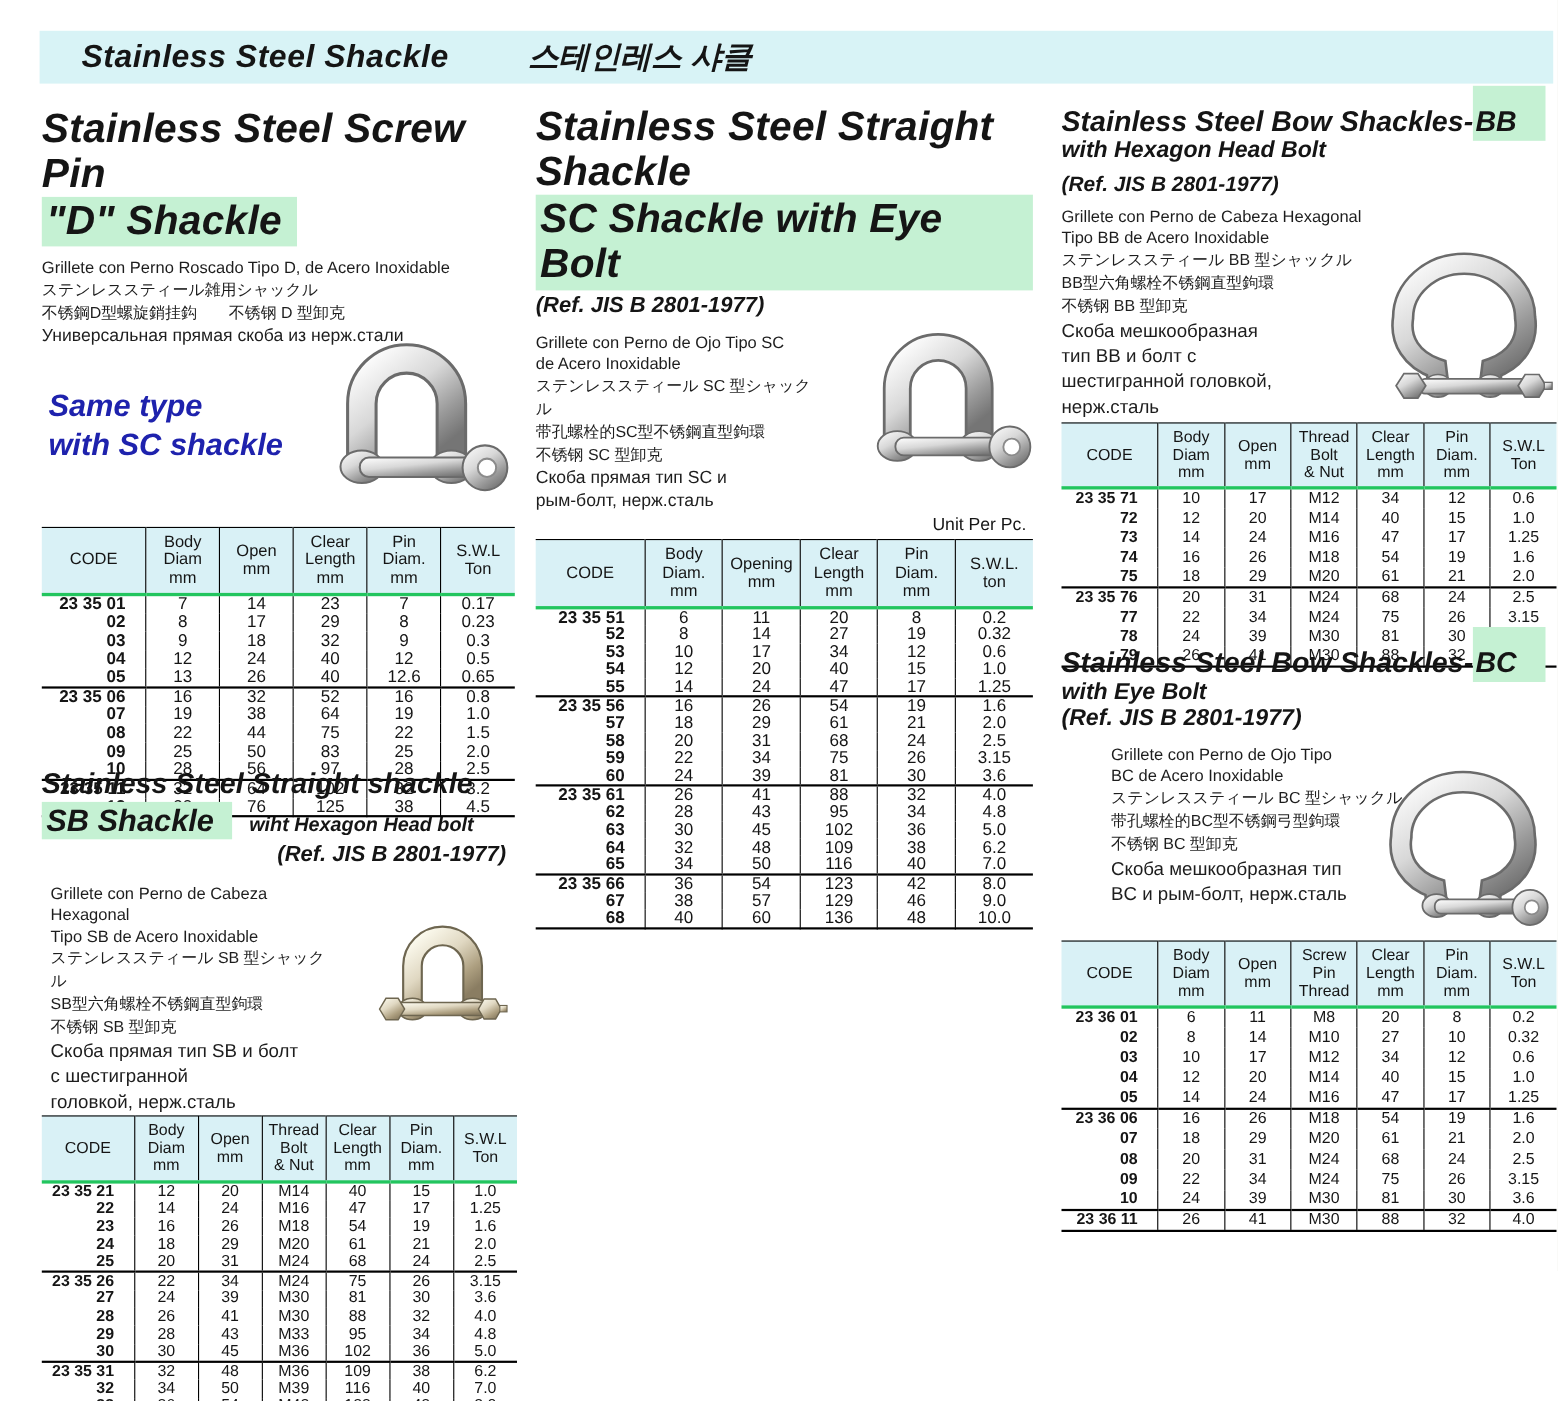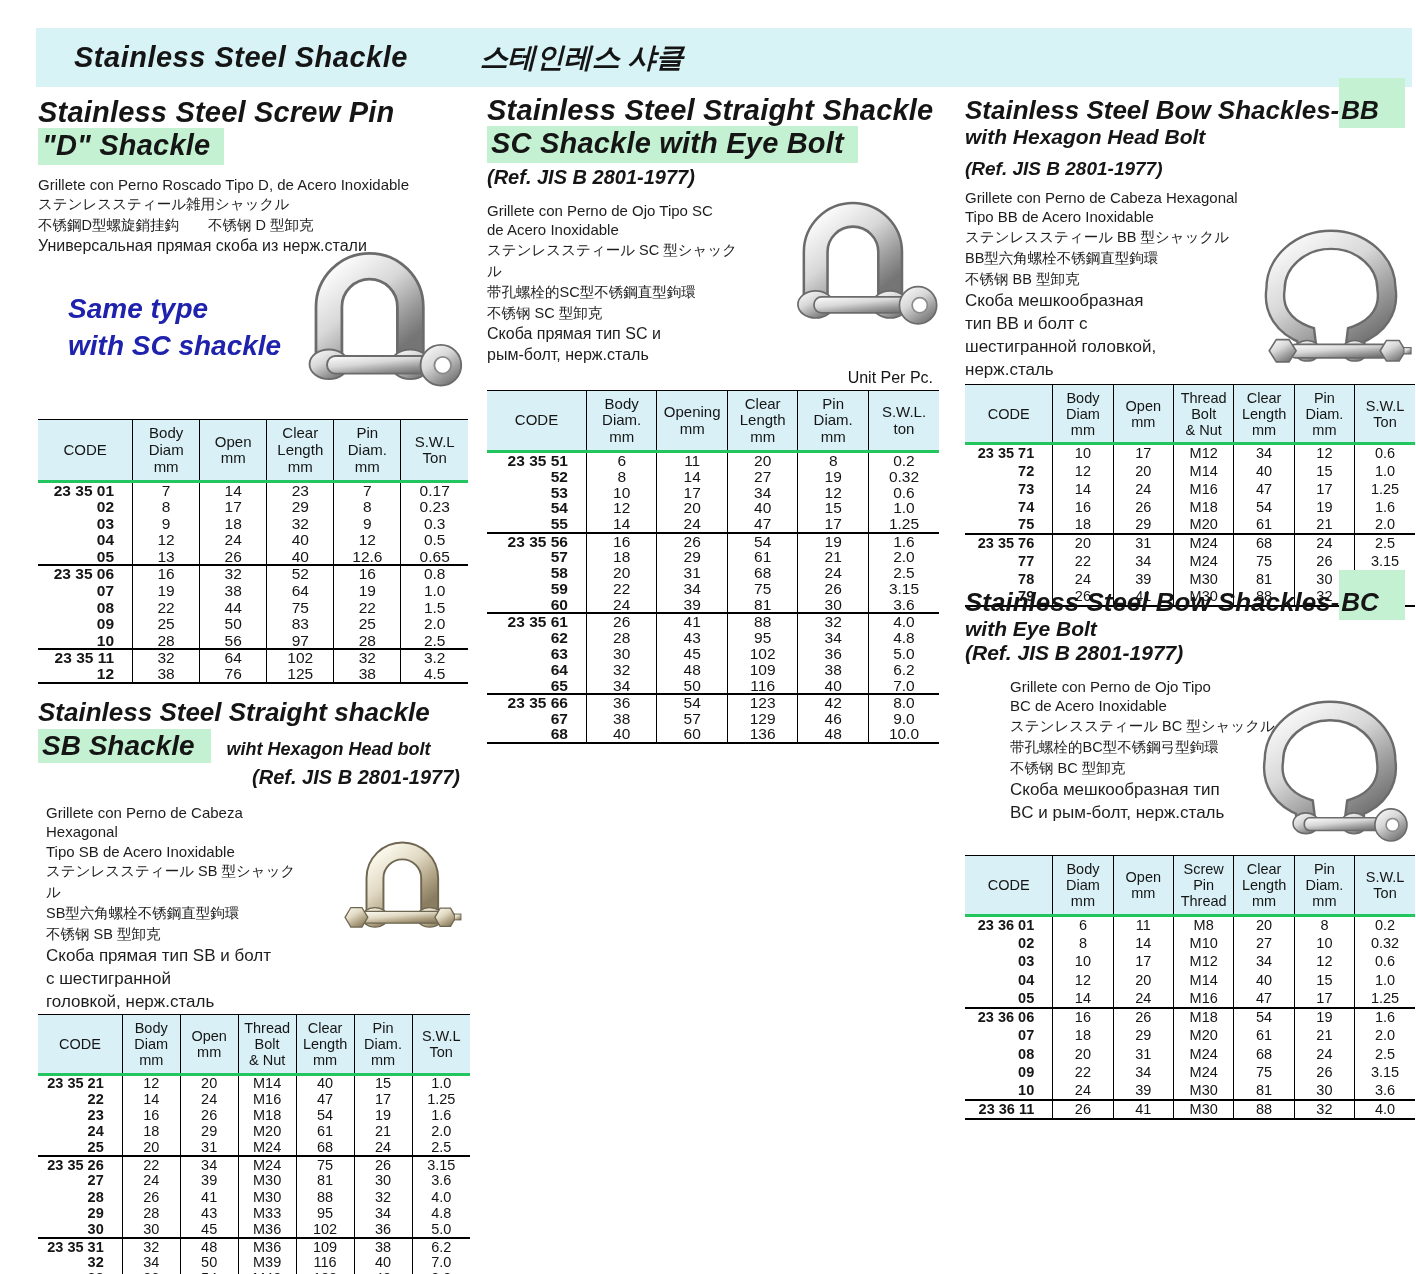--- a/index.html
+++ b/index.html
@@ -8,51 +8,51 @@
     --thbg:#d9f1f6;
     --note-blue:#1e22ad;
   }
   *{margin:0;padding:0;box-sizing:border-box;}
   html,body{background:#f5f5f3;}
   #page{position:relative;width:1416px;height:1274px;background:#ffffff;overflow:hidden;
         font-family:"Liberation Sans","DejaVu Sans",sans-serif;color:#151515;}
   .pl{white-space:pre-line;}
 
   
-  #banner{position:absolute;left:36px;top:28px;width:1376px;height:59px;background:var(--banner-bg);
+  #banner{position:absolute;left:36px;top:28px;width:1376px;height:48px;background:var(--banner-bg);
           display:flex;align-items:center;}
   #banner .en{font-size:29px;font-weight:bold;font-style:italic;margin-left:38px;letter-spacing:.5px;}
   #banner .kr{font-size:28px;font-weight:bold;font-style:italic;margin-left:72px;}
 
   
   .sec{position:absolute;}
   #sec-d {left:38px;top:96px;width:430px;}
   #sec-sc{left:487px;top:94px;width:452px;}
   #sec-bb{left:965px;top:96px;width:450px;}
   #sec-bc{left:965px;top:588px;width:450px;}
   #sec-sb{left:38px;top:698px;width:432px;}
 
-  .t-big{font-size:29px;font-weight:bold;font-style:italic;line-height:1.12;letter-spacing:.2px;}
+  .t-big{font-size:37px;font-weight:bold;font-style:italic;line-height:1.12;letter-spacing:.2px;}
   .t-med{font-size:26px;font-weight:bold;font-style:italic;line-height:1.1;}
   .t-sub{font-size:21px;font-weight:bold;font-style:italic;line-height:1.15;}
   .hl{background:var(--hl-green);display:inline-block;padding:1px 14px 3px 4px;}
   .hl-part{background:var(--hl-green);padding:17px 26px 3px 2px;}
   .ref{font-size:20px;font-weight:bold;font-style:italic;margin-top:3px;}
 
   .desc{margin-top:10px;color:#1d1d1d;}
   .ln-es{font-size:15px;line-height:1.3;}
   .ln-jp{font-size:14.5px;line-height:1.45;}
   .ln-cn{font-size:14.5px;line-height:1.45;}
   .ln-ru{font-size:16px;line-height:1.3;}
   .ru-big{font-size:17px;line-height:1.35;}
 
   
   .d-mid{position:relative;height:162px;}
   .blue-note{position:absolute;left:6px;top:34px;color:var(--note-blue);font-size:28px;
-             font-weight:bold;font-style:italic;line-height:1.3;margin-left:24px;}
+             font-weight:bold;font-style:italic;line-height:1.3;}
   .d-mid svg{position:absolute;right:4px;top:-18px;}
 
   .flexmid{display:flex;justify-content:flex-start;align-items:flex-start;gap:28px;}
   .unit{text-align:right;font-size:16px;margin:3px 6px 3px 0;}
 
   
   .tbl{width:100%;border-collapse:collapse;table-layout:fixed;
        border-top:1.5px solid #000;border-bottom:2.5px solid #000;}
   .tbl th{background:var(--thbg);font-weight:normal;font-size:15px;line-height:1.12;
           padding:5px 0 4px;white-space:pre-line;border-bottom:3px solid #22c55e;text-align:center;}

